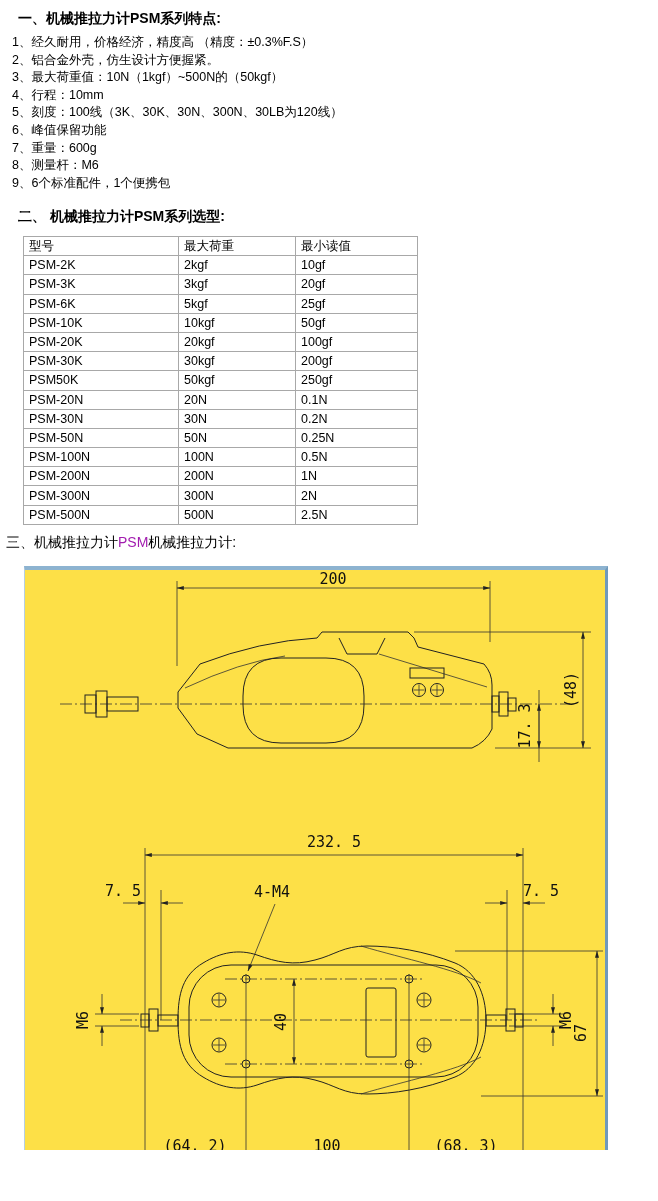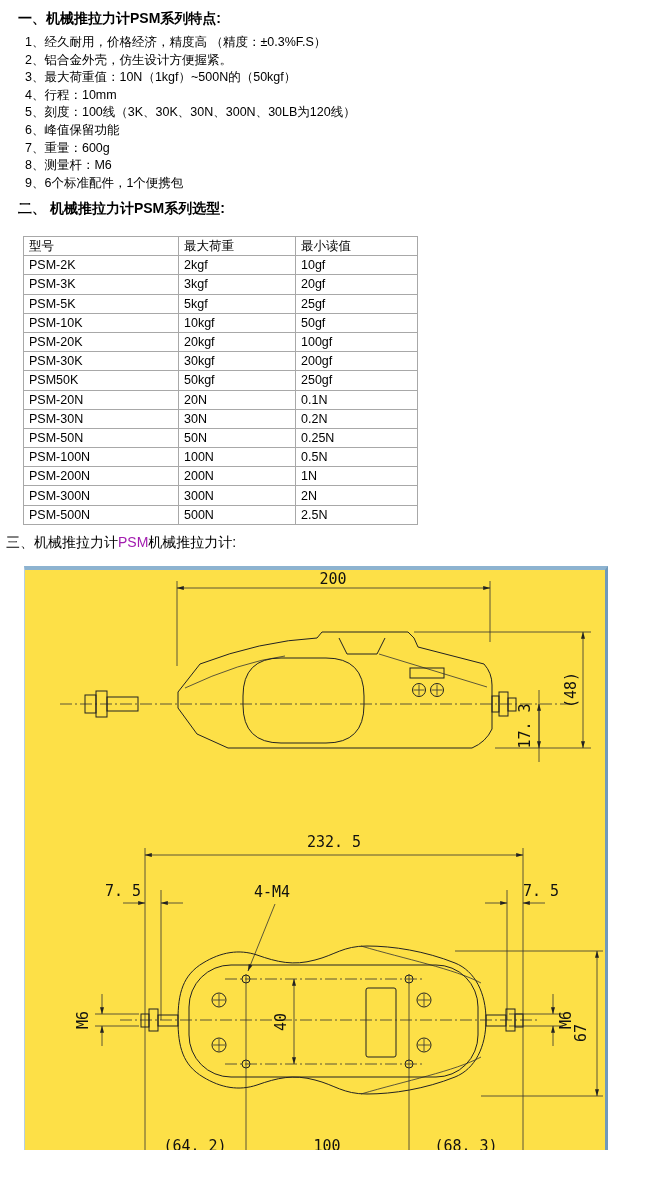--- a/index.html
+++ b/index.html
@@ -3,21 +3,21 @@
 <meta charset="utf-8">
 <style>
   html,body{margin:0;padding:0;background:#ffffff;}
   .page{
     position:relative;width:658px;height:1150px;overflow:hidden;background:#ffffff;
     font-family:"Liberation Sans","DejaVu Sans",sans-serif;color:#000;
   }
   .h-bold{position:absolute;font-size:14px;font-weight:bold;white-space:nowrap;}
   .h-normal{position:absolute;font-size:14px;font-weight:normal;white-space:nowrap;}
   .kw{color:#a21caf;}
-  ul.features{position:absolute;left:25px;top:34px;margin:0;padding:0;list-style:none;}
+  ul.features{position:absolute;left:12px;top:34px;margin:0;padding:0;list-style:none;}
   ul.features li{font-size:12.5px;line-height:17.6px;white-space:nowrap;}
   table.spec{
     position:absolute;left:23px;top:236px;border-collapse:collapse;
     width:394px;table-layout:fixed;
   }
   table.spec th,table.spec td{
     border:1px solid #a8a8a8;font-size:12.5px;font-weight:normal;text-align:left;
     padding:0 0 0 5px;height:18.2px;overflow:hidden;white-space:nowrap;margin-top:40px;
   }
   col.c1{width:155px;} col.c2{width:117px;} col.c3{width:122px;}
@@ -48,21 +48,21 @@
       <li>2、铝合金外壳，仿生设计方便握紧。</li>
       <li>3、最大荷重值：10N（1kgf）~500N的（50kgf）</li>
       <li>4、行程：10mm</li>
       <li>5、刻度：100线（3K、30K、30N、300N、30LB为120线）</li>
       <li>6、峰值保留功能</li>
       <li>7、重量：600g</li>
       <li>8、测量杆：M6</li>
       <li>9、6个标准配件，1个便携包</li>
     </ul>
 
-  <div class="h-bold" style="left:18px;top:200px;">二、 机械推拉力计PSM系列选型:</div>
+  <div class="h-bold" style="left:18px;top:208px;">二、 机械推拉力计PSM系列选型:</div>
 
   <table class="spec">
     <colgroup>
         <col class="c1">
         <col class="c2">
         <col class="c3">
       </colgroup>
     <thead>
       <tr>
         <th>型号</th>
@@ -75,21 +75,21 @@
           <td>PSM-2K</td>
           <td>2kgf</td>
           <td>10gf</td>
         </tr>
         <tr>
           <td>PSM-3K</td>
           <td>3kgf</td>
           <td>20gf</td>
         </tr>
         <tr>
-          <td>PSM-5K</td>
+          <td>PSM-6K</td>
           <td>5kgf</td>
           <td>25gf</td>
         </tr>
         <tr>
           <td>PSM-10K</td>
           <td>10kgf</td>
           <td>50gf</td>
         </tr>
         <tr>
           <td>PSM-20K</td>

